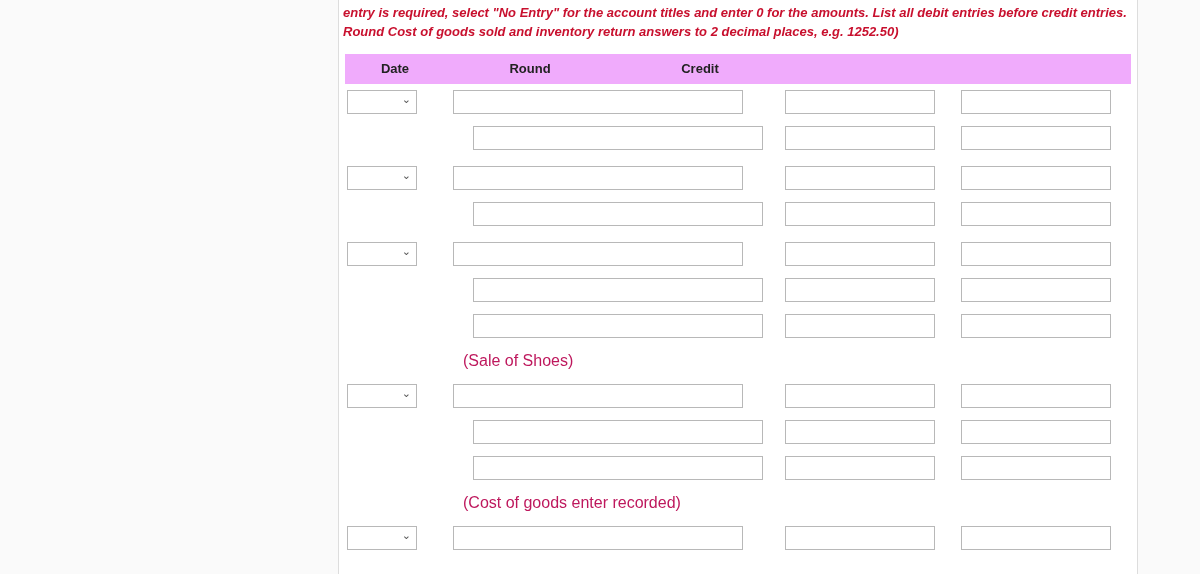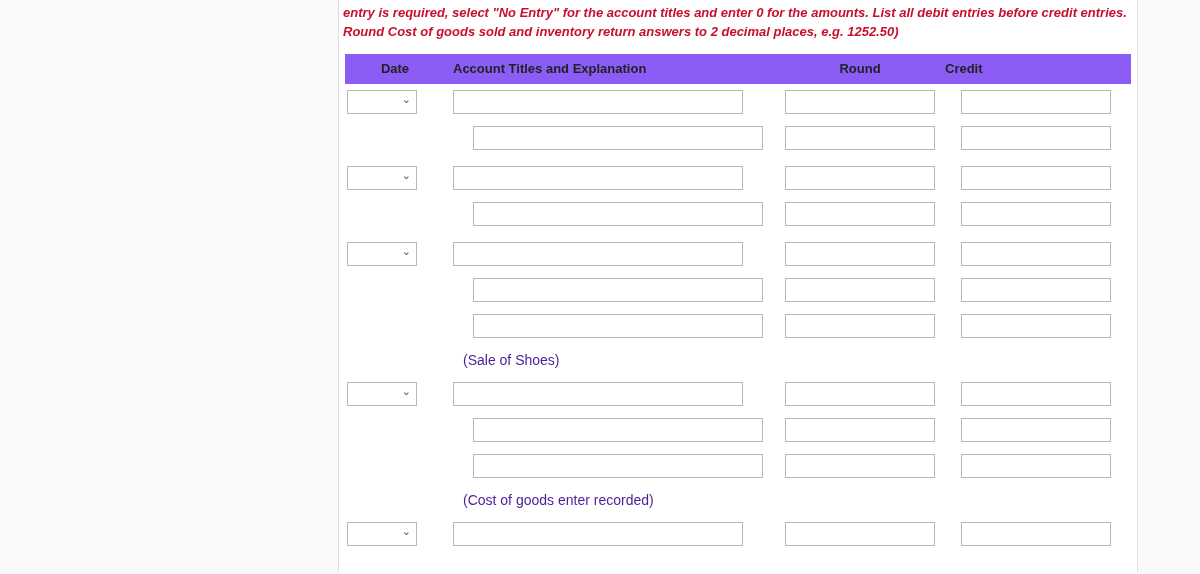--- a/index.html
+++ b/index.html
@@ -35,30 +35,30 @@
     font-size: 13px;
     line-height: 1.45;
     padding: 0 8px 12px 4px;
   }
   .table-wrap {
     padding: 0 6px;
   }
   .header-row {
     display: flex;
     align-items: center;
-    background: #8b5cf6;
+    background: #f0abfc;
     height: 30px;
     font-weight: bold;
     color: #222;
     font-size: 13px;
   }
   .col-date   { width: 100px; text-align: center; }
   .col-acct   { width: 330px; padding-left: 8px; }
   .col-debit  { width: 170px; text-align: center; }
-  .col-credit { width: 170px; text-align: left; }
+  .col-credit { width: 170px; text-align: center; }
 
   .je-row {
     display: flex;
     align-items: center;
     padding: 6px 0;
   }
   .je-row .cell-date { width: 100px; display:flex; justify-content:flex-start; padding-left: 2px;}
   .je-row .cell-acct { width: 330px; padding-left: 8px; }
   .je-row .cell-acct.indent { padding-left: 28px; }
   .je-row .cell-debit { width: 170px; display:flex; justify-content:flex-end; padding-right:10px;}
@@ -83,37 +83,36 @@
   .input-date::after {
     content: "⌄";
     position: absolute;
     right: 5px;
     top: 2px;
     font-size: 11px;
     color: #555;
   }
   .note-row {
     padding: 8px 0 8px 118px;
-    font-size: 14px;
-    color: #4c1d95;
+    font-size: 16px;
+    color: #be185d;
   }
   .spacer { height: 4px; }
 </style>
 </head>
 <body>
 
 <div class="page">
   <div class="content">
 
     <div class="instruction">entry is required, select "No Entry" for the account titles and enter 0 for the amounts. List all debit entries before credit entries. Round Cost of goods sold and inventory return answers to 2 decimal places, e.g. 1252.50)</div>
 
     <div class="table-wrap">
       <div class="header-row">
         <div class="col-date">Date</div>
-        <div class="col-acct">Account Titles and Explanation</div>
         <div class="col-debit">Round</div>
         <div class="col-credit">Credit</div>
       </div>
 
       <div class="je-row">
         <div class="cell-date">
             <div class="input-date"></div>
           </div>
         <div class="cell-acct"><input class="input-text input-acct" style=""></div>
         <div class="cell-debit">

